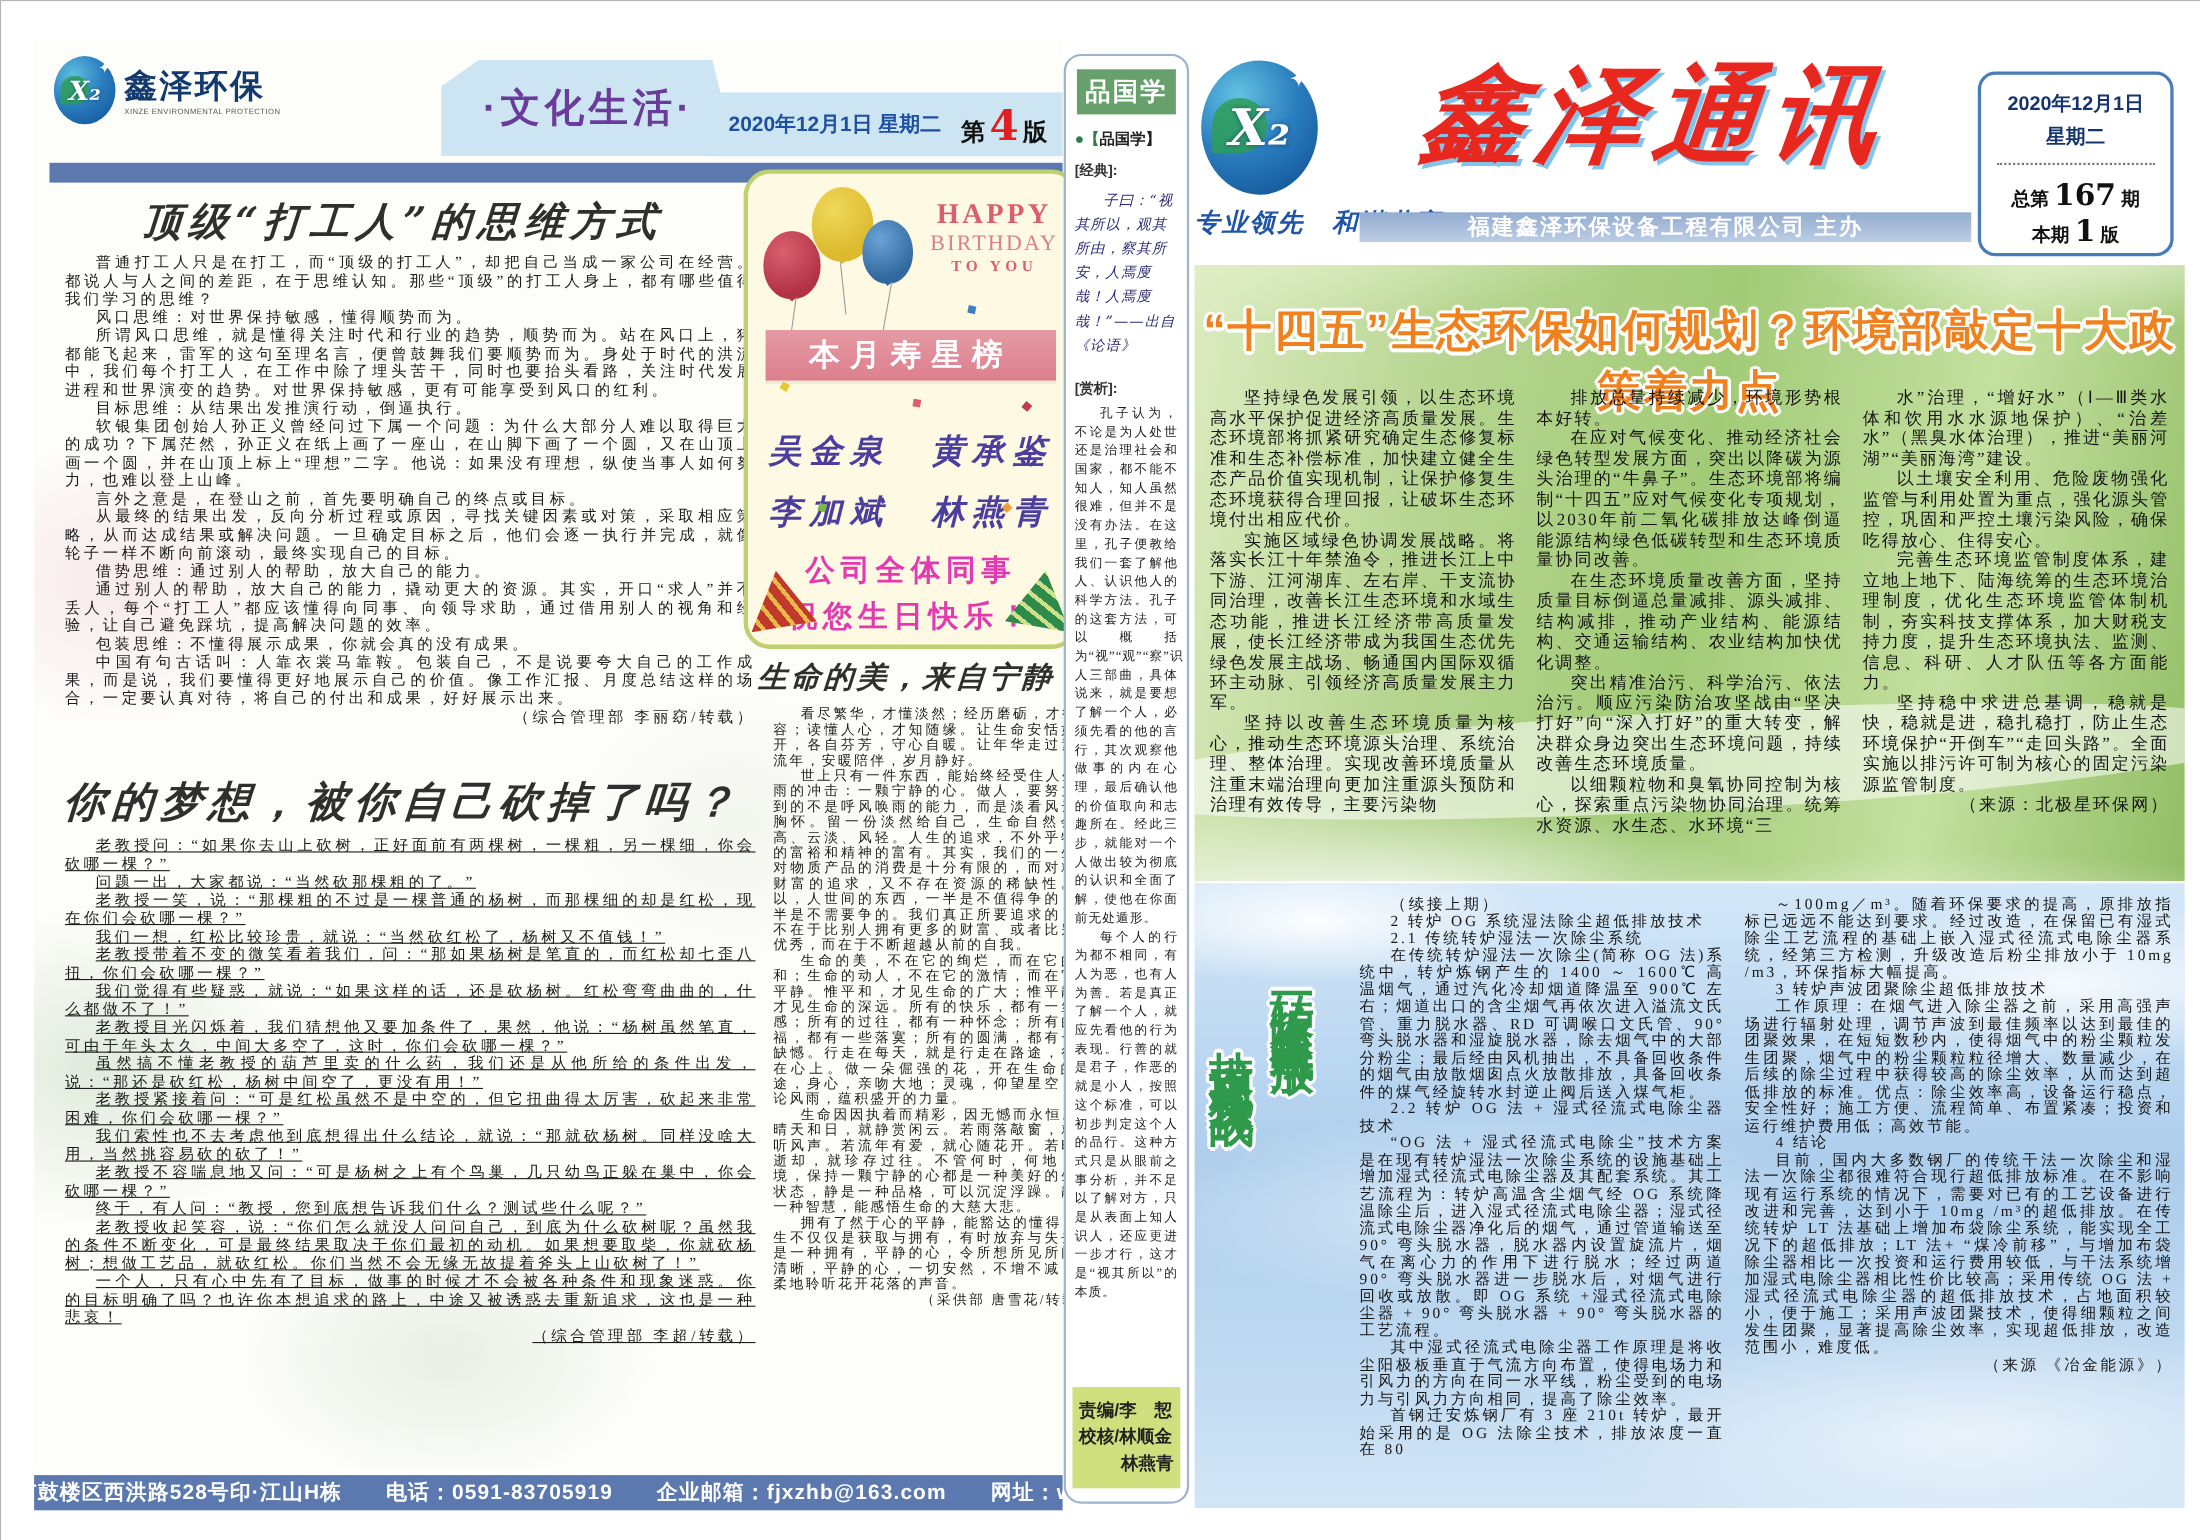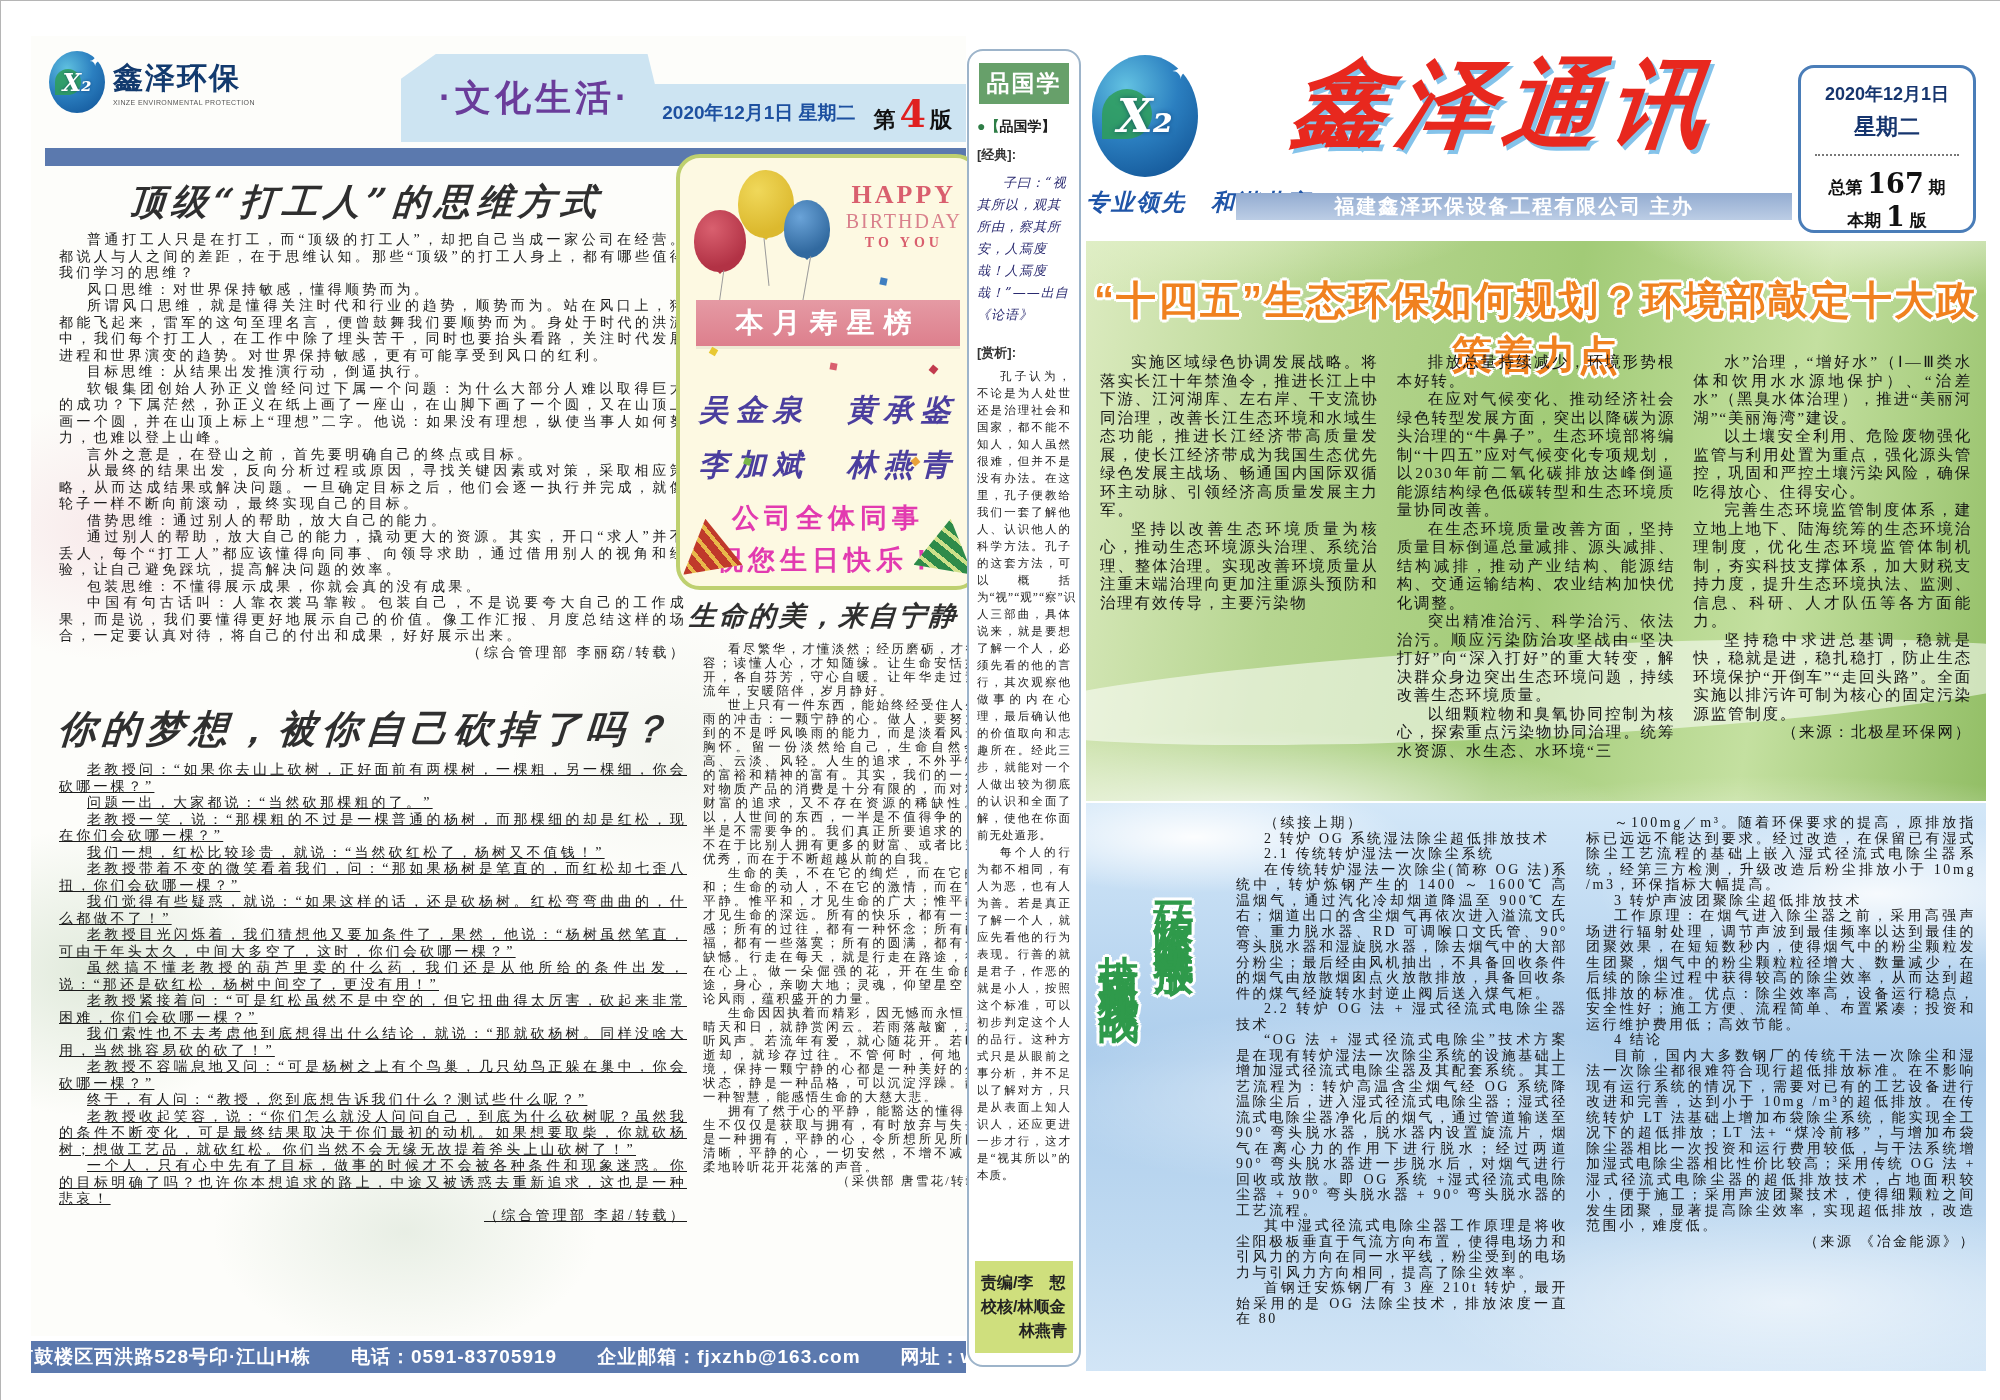--- a/index.html
+++ b/index.html
@@ -85,21 +85,21 @@
   .rp-logo{position:absolute;left:6px;top:14px;width:106px;height:122px;border-radius:50%;background:radial-gradient(circle at 32% 26%, #63c2e2 0%, #2b7fc0 45%, #0d4b8c 100%);}
   .rp-logo::before{content:"";position:absolute;left:10px;top:34px;width:50px;height:50px;border-radius:50% 50% 50% 0;background:#2e9e58;opacity:.85;}
   .rp-logo .mark{position:absolute;left:0;top:0;width:100%;height:100%;display:flex;align-items:center;justify-content:center;color:#fff;font:italic bold 46px "DejaVu Serif",serif;text-shadow:0 0 5px rgba(0,40,90,.6);}
   .rp-logo .spark{position:absolute;right:8px;top:4px;color:#fff;font-size:22px;}
   .rp-slogan{position:absolute;left:0px;top:146px;width:240px;font:italic bold 23px "Liberation Sans",sans-serif;color:#1f55a8;letter-spacing:2px;white-space:nowrap;}
   .rp-masthead{position:absolute;left:128px;top:0px;width:580px;text-align:center;font:italic bold 96px "DejaVu Serif",serif;color:#e8281e;letter-spacing:10px;text-shadow:4px 4px 0 rgba(110,185,230,.85);transform:skewX(-6deg);white-space:nowrap;}
   .rp-orgbar{position:absolute;left:150px;top:152px;width:556px;height:27px;background:linear-gradient(180deg,#93acd1,#bccde5);display:flex;align-items:center;justify-content:center;}
   .rp-orgbar span{font:bold 20px "Liberation Sans",sans-serif;color:#fff;letter-spacing:2px;}
   .issue-box{position:absolute;left:712px;top:24px;width:178px;height:168px;border:3px solid #4a7db8;border-radius:16px;box-sizing:border-box;padding:14px 10px;text-align:center;font-family:"Liberation Sans",sans-serif;color:#16356e;background:#fff;}
   .issue-box .d1{font-weight:bold;font-size:18px;}
-  .issue-box .d2{font-weight:bold;font-size:22px;margin-top:6px;}
+  .issue-box .d2{font-weight:bold;font-size:18px;margin-top:6px;}
   .issue-box .dots{border-top:2px dotted #777;margin:12px 4px;}
   .issue-line{font-weight:bold;font-size:17px;color:#111;margin-top:2px;}
   .issue-line .big{font-size:27px;font-family:"DejaVu Serif",serif;}
   
   .green-sec{position:absolute;left:0;top:200px;width:900px;height:560px;overflow:hidden;
     background:
      radial-gradient(ellipse 620px 150px at 18% 104%, rgba(255,255,255,.9), transparent 62%),
      radial-gradient(ellipse 720px 160px at 78% 114%, rgba(255,255,255,.75), transparent 65%),
      radial-gradient(ellipse 520px 150px at 92% -6%, rgba(246,251,235,.85), transparent 60%),
      radial-gradient(ellipse 600px 130px at 5% -4%, rgba(225,240,200,.9), transparent 60%),
@@ -290,20 +290,21 @@
         <span class="big">1</span>
         <span>版</span>
       </div>
     </div>
 
     <div class="green-sec">
       <div class="green-title">“十四五”生态环保如何规划？环境部敲定十大政策着力点</div>
       <div class="green-cols">
         <div class="gcol">
           <div>
+              <p class="para">坚持绿色发展引领，以生态环境高水平保护促进经济高质量发展。生态环境部将抓紧研究确定生态修复标准和生态补偿标准，加快建立健全生态产品价值实现机制，让保护修复生态环境获得合理回报，让破坏生态环境付出相应代价。</p>
               <p class="para">实施区域绿色协调发展战略。将落实长江十年禁渔令，推进长江上中下游、江河湖库、左右岸、干支流协同治理，改善长江生态环境和水域生态功能，推进长江经济带高质量发展，使长江经济带成为我国生态优先绿色发展主战场、畅通国内国际双循环主动脉、引领经济高质量发展主力军。</p>
               <p class="para">坚持以改善生态环境质量为核心，推动生态环境源头治理、系统治理、整体治理。实现改善环境质量从注重末端治理向更加注重源头预防和治理有效传导，主要污染物</p>
             </div>
         </div>
         <div class="gcol">
           <div>
               <p class="para">排放总量持续减少，环境形势根本好转。</p>
               <p class="para">在应对气候变化、推动经济社会绿色转型发展方面，突出以降碳为源头治理的“牛鼻子”。生态环境部将编制“十四五”应对气候变化专项规划，以2030年前二氧化碳排放达峰倒逼能源结构绿色低碳转型和生态环境质量协同改善。</p>
               <p class="para">在生态环境质量改善方面，坚持质量目标倒逼总量减排、源头减排、结构减排，推动产业结构、能源结构、交通运输结构、农业结构加快优化调整。</p>
               <p class="para">突出精准治污、科学治污、依法治污。顺应污染防治攻坚战由“坚决打好”向“深入打好”的重大转变，解决群众身边突出生态环境问题，持续改善生态环境质量。</p>

